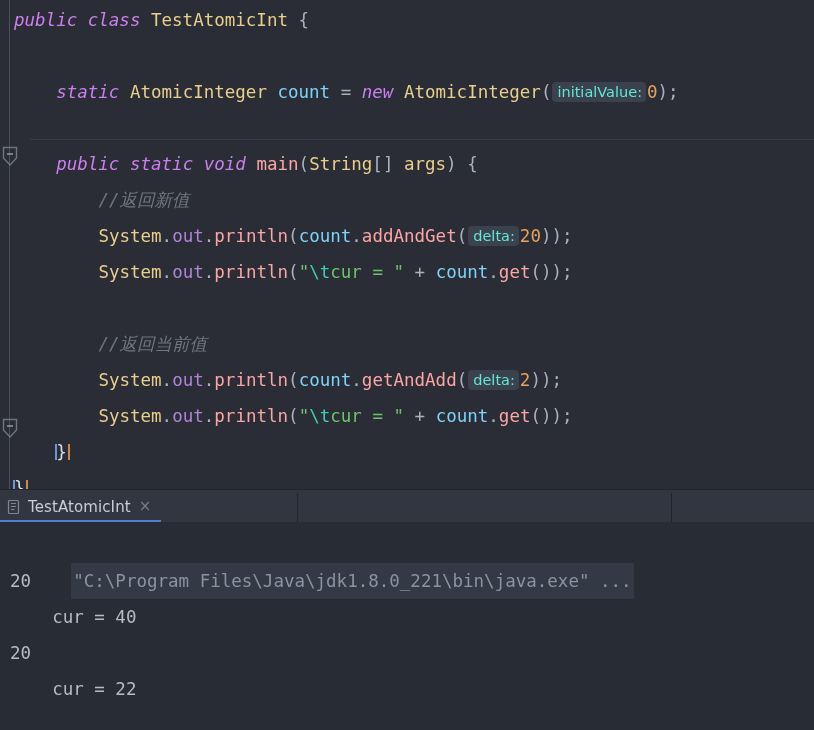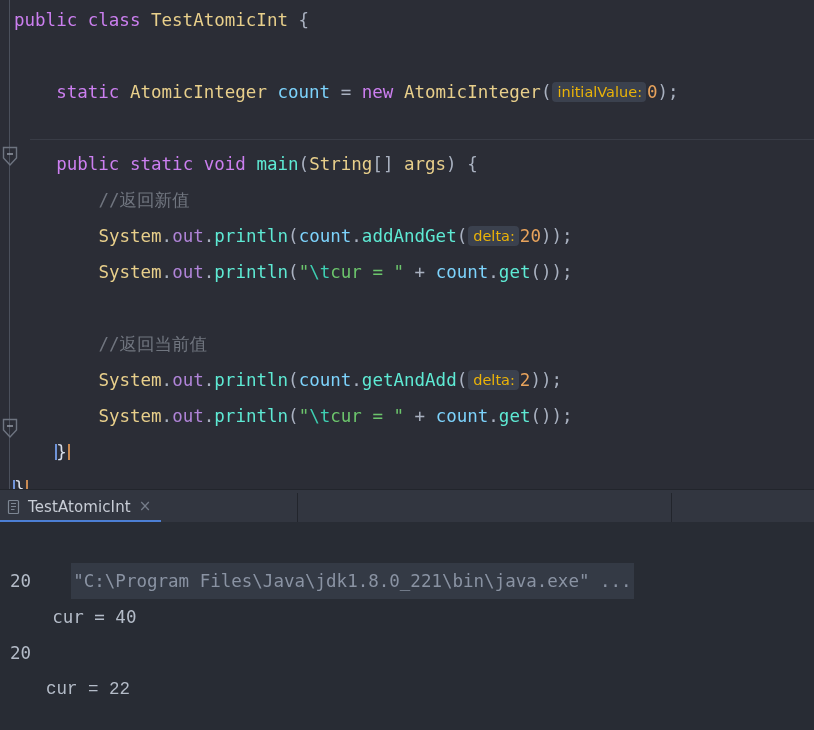--- a/index.html
+++ b/index.html
@@ -71,37 +71,37 @@
     color: #a9b1c0;
   }
   .line {
     position: absolute;
     left: 0;
     height: 36px;
     white-space: pre;
   }
 
   
-  .kw   { color: #cc7ff0; }
+  .kw   { color: #cc7ff0; font-style: italic; }
   .typ  { color: #e8cf8b; }
   .fld  { color: #7dd3fc; }
-  .mth  { color: #5eead4; }
+  .mth  { color: #fca5a5; }
   .cls  { color: #e8cf8b; }
   .pkg  { color: #b084d8; }
   .str  { color: #6cc56c; }
   .esc  { color: #3ecfb2; }
   .num  { color: #e8a35c; }
-  .cmt  { color: #70757f; }
+  .cmt  { color: #70757f; font-style: italic; }
   .pun  { color: #a9b1c0; }
   .op   { color: #a9b1c0; }
 
   
   .hint {
     background: #3b414e;
-    color: #eab308;
+    color: #5eead4;
     font-family: "DejaVu Sans", sans-serif;
     font-size: 14.5px;
     border-radius: 4px;
     padding: 2px 4px 2px 5px;
     margin: 0 1px;
     position: relative;
     top: -1px;
   }
 
   
@@ -237,17 +237,17 @@
   </div>
 
   <div class="console">
     <div class="cline" style="top:5px; left:8px">
       <span class="cmdline">"C:\Program Files\Java\jdk1.8.0_221\bin\java.exe" ...</span>
     </div>
     <div id="console-lines">
         <div class="cline cout" style="top: 41px; left: 10px;">20</div>
         <div class="cline cout" style="top: 77px; left: 10px;">    cur = 40</div>
         <div class="cline cout" style="top: 113px; left: 10px;">20</div>
-        <div class="cline cout" style="top: 149px; left: 4px; font-family: Liberation Mono, monospace;">    cur = 22</div>
+        <div class="cline cout" style="top: 149px; left: 10px;">    cur = 22</div>
       </div>
   </div>
 
 </div>
 
 </body></html>

